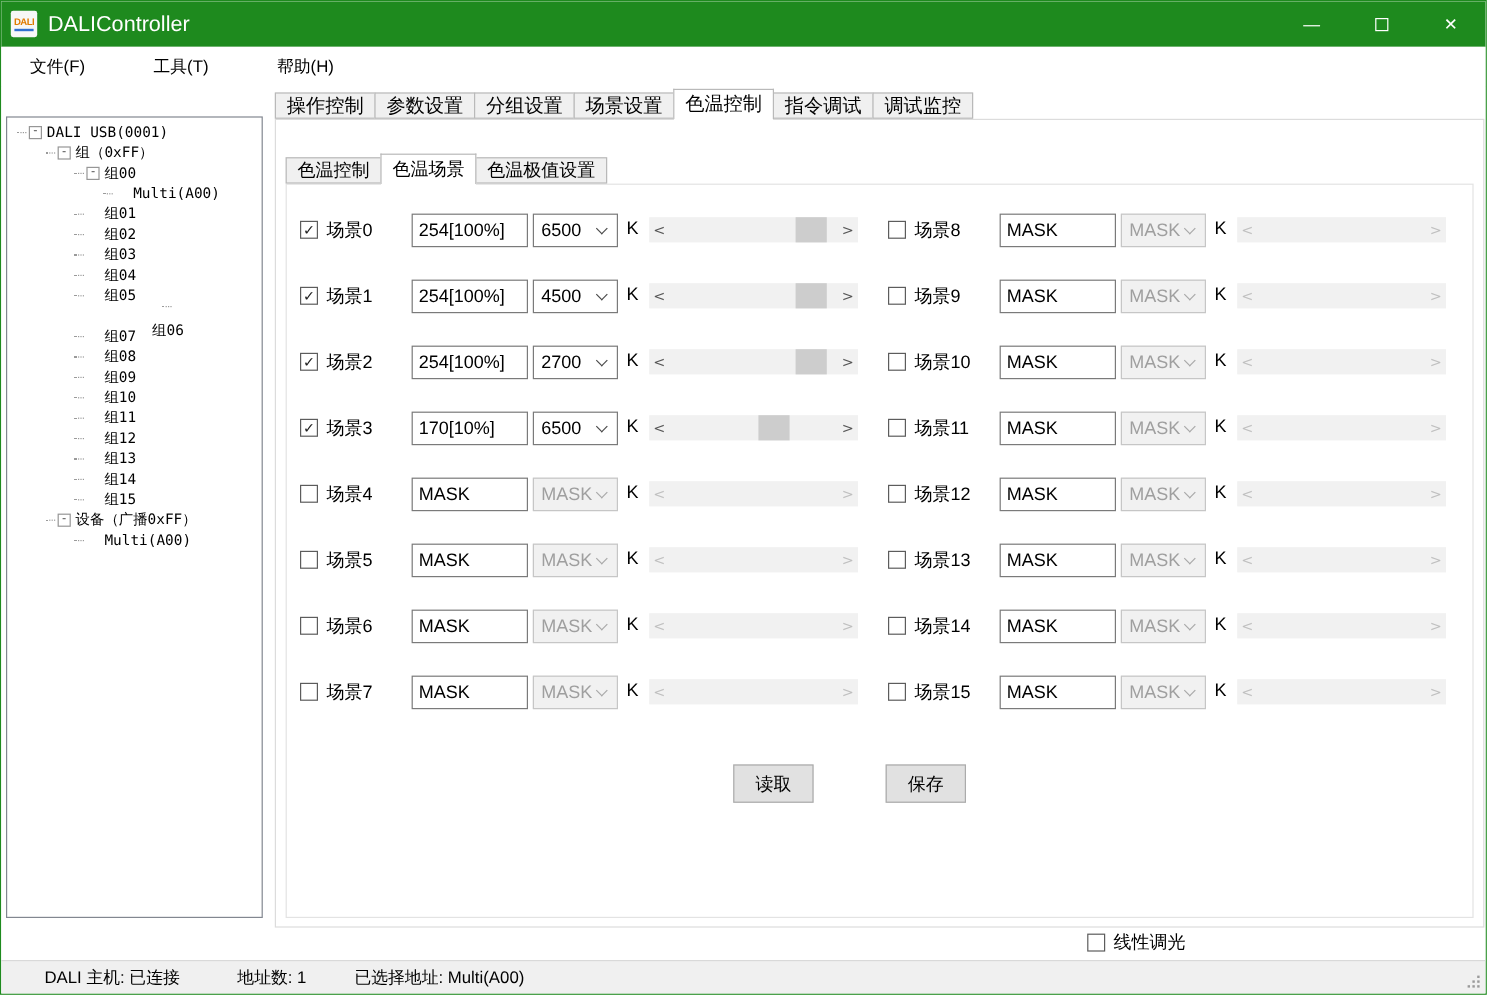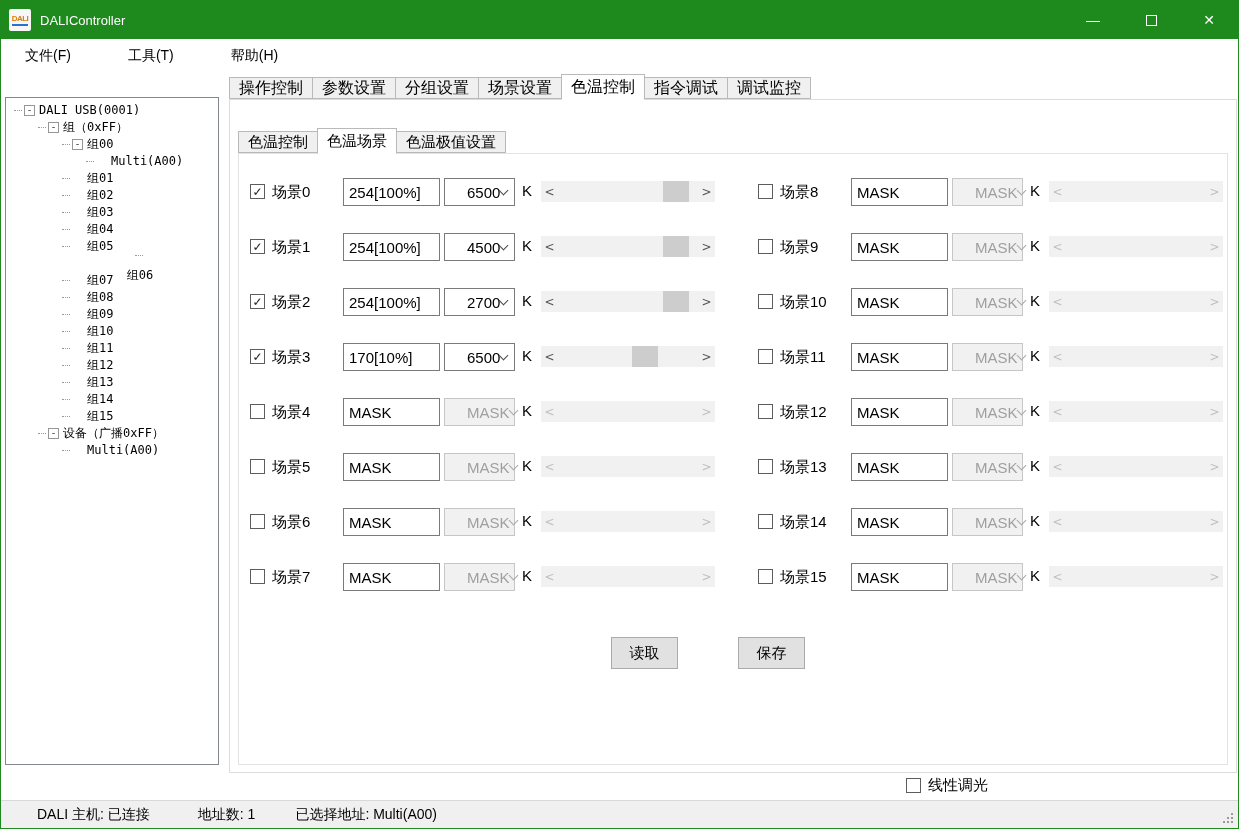--- a/index.html
+++ b/index.html
@@ -10,21 +10,21 @@
     background: #fff;
     overflow: hidden;
     color: #000;
   }
   
   .titlebar { height:38px; background:#1e8a1e; display:flex; align-items:center; color:#fff; }
   .app-icon { width:22px; height:22px; margin-left:8px; background:#f7f7f7; border-radius:2px;
               display:flex; align-items:center; justify-content:center; flex:none; }
   .app-icon span { font-size:8px; font-weight:bold; color:#e07b00; letter-spacing:-0.5px;
                    border-bottom:2px solid #2f6fd0; line-height:10px; }
-  .app-title { margin-left:9px; font-size:13px; }
+  .app-title { margin-left:9px; font-size:18px; }
   .winbtns { margin-left:auto; display:flex; height:38px; }
   .winbtn { width:58px; display:flex; align-items:center; justify-content:center; font-size:14px; color:#fff; }
   .maxbox { width:11px; height:11px; border:1px solid #fff; }
   
   .menubar { height:33px; background:#fff; display:flex; align-items:center; font-size:14px;gap:32px; }
   .menu-item { padding:0 10px; margin-left:5px; height:24px; display:flex; align-items:center; }
   .menu-item:first-child { margin-left:14px; }
   
   .content { position:relative; height:728px; background:#fff; }
   
@@ -41,30 +41,30 @@
   .tabstrip { display:flex; align-items:flex-end; height:24px; position:relative; z-index:4; }
   .tab { height:22px; background:#f0f0f0; border:1px solid #b9b9b9; margin-right:-1px;
          display:flex; align-items:center; padding:0 9px; font-size:16px; position:relative; }
   .tab.active { height:26px; margin-bottom:-1px; background:#fff; border-bottom:1px solid #fff; z-index:6; }
   .tabpage { position:absolute; left:0; top:24px; right:0; bottom:0; border:1px solid #dcdcdc; background:#fff; z-index:1; }
   .subtabstrip { position:absolute; left:8px; top:29px; height:24px; z-index:4; }
   .subtabstrip .tab { font-size:15px; }
   .subtabpage { position:absolute; left:8px; top:53px; width:990px; height:612px; border:1px solid #e3e3e3; background:#fff; }
   
   .scene-col { position:absolute; top:24px; width:466px; }
-  .col-left { left:11px; } .col-right { left:519px; }
+  .col-left { left:11px; } .col-right { left:501px; }
   .scene-row { position:relative; height:55px; }
   .cb { width:15px; height:15px; border:1px solid #5c5c5c; background:#fff; display:inline-flex;
         align-items:center; justify-content:center; font-size:12px; color:#1c1c1c; flex:none; }
   .scene-row .cb { position:absolute; left:0; top:6px; }
   .scene-label { position:absolute; left:22px; top:5px; font-size:15px; }
   .level-input { position:absolute; left:93px; top:0; width:97px; height:28px; border:1px solid #7a7a7a;
                  font-size:15px; padding:0 5px; font-family:"Liberation Sans",sans-serif; background:#fff; }
   .combo { position:absolute; left:194px; top:0; width:71px; height:28px; border:1px solid #7a7a7a;
-           background:#fff; display:flex; align-items:center; font-size:15px; padding-left:22px; }
+           background:#fff; display:flex; align-items:center; font-size:15px; padding-left:6px; }
   .chev { margin-left:auto; margin-right:9px; width:7px; height:7px; border-right:1.6px solid #4a4a4a;
           border-bottom:1.6px solid #4a4a4a; transform:rotate(45deg); margin-top:-3px; flex:none; }
   .combo.disabled { background:#f1f1f1; border-color:#c6c6c6; color:#9f9f9f; }
   .combo.disabled .chev { border-color:#a8a8a8; }
   .k { position:absolute; left:272px; top:4px; font-size:15px; }
   .hscroll { position:absolute; left:291px; top:3px; width:174px; height:21px; background:#f1f1f1; display:flex; }
   .sb-arrow { width:17px; display:flex; align-items:center; justify-content:center;
               font-size:12px; color:#555; font-family:"DejaVu Sans",sans-serif; flex:none; }
   .sb-track { flex:1; position:relative; }
   .sb-thumb { position:absolute; top:0; height:21px; width:26px; background:#cdcdcd; }

